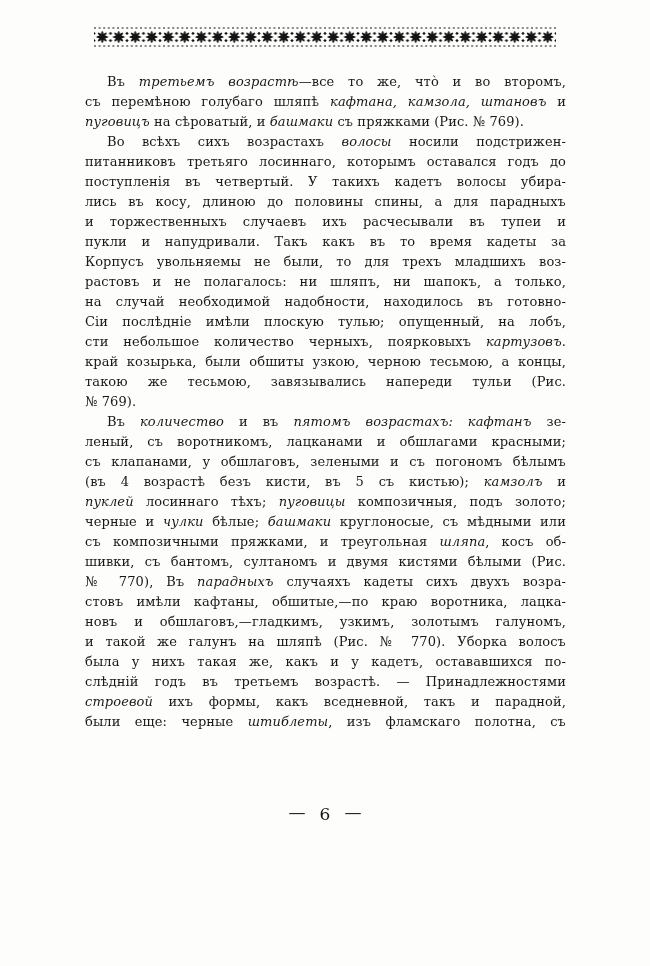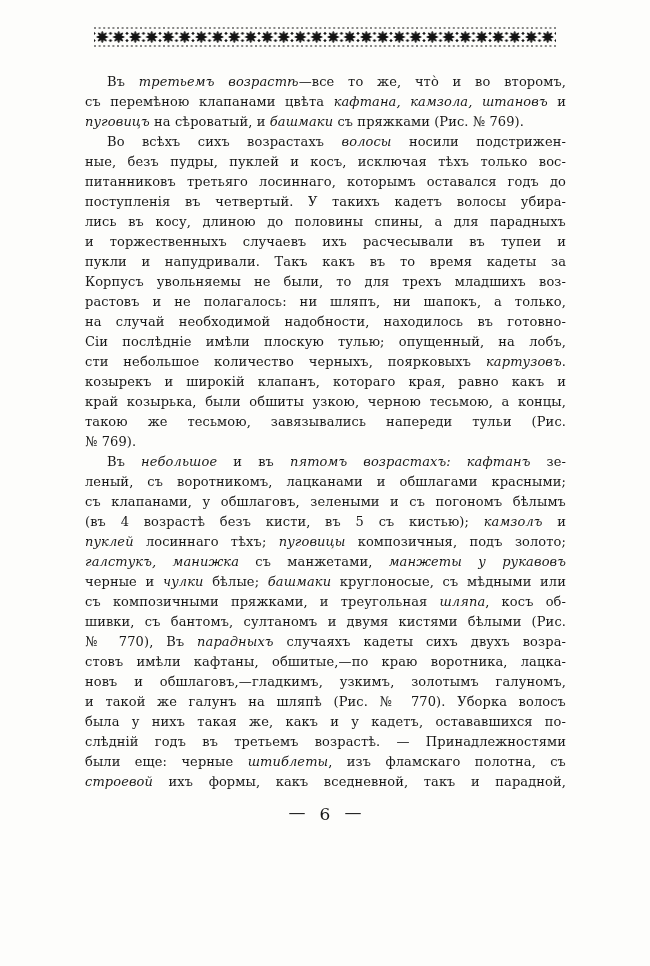--- a/index.html
+++ b/index.html
@@ -81,59 +81,56 @@
       </defs>
       <line x1="0" y1="1" x2="462" y2="1" stroke="#141414" stroke-width="1.1" stroke-dasharray="2 2.6"></line>
       <rect x="0" y="2.5" width="462" height="15" fill="url(#rosette)"></rect>
       <line x1="0" y1="19" x2="462" y2="19" stroke="#141414" stroke-width="1.1" stroke-dasharray="2 2.6"></line>
     </svg>
   </div>
 
   <div class="text-block">
       <div class="para">
         <div class="line first"><span>Въ </span><span class="it">третьемъ возрастѣ</span><span>—все то же, чтò и во второмъ,</span></div>
-        <div class="line"><span>съ перемѣною клапанами цвѣта </span><span class="it">кафтана, камзола, штановъ</span><span> и</span></div>
+        <div class="line"><span>съ перемѣною голубаго шляпѣ </span><span class="it">кафтана, камзола, штановъ</span><span> и</span></div>
         <div class="line nj"><span class="it">пуговицъ</span><span> на сѣроватый, и </span><span class="it">башмаки</span><span> съ пряжками (Рис. № 769).</span></div>
       </div>
       <div class="para">
         <div class="line first"><span>Во всѣхъ сихъ возрастахъ </span><span class="it">волосы</span><span> носили подстрижен-</span></div>
-        <div class="line"><span>ные, безъ пудры, пуклей и косъ, исключая тѣхъ только вос-</span></div>
         <div class="line"><span>питанниковъ третьяго лосиннаго, которымъ оставался годъ до</span></div>
         <div class="line"><span>поступленія въ четвертый. У такихъ кадетъ волосы убира-</span></div>
         <div class="line"><span>лись въ косу, длиною до половины спины, а для парадныхъ</span></div>
         <div class="line"><span>и торжественныхъ случаевъ ихъ расчесывали въ тупеи и</span></div>
         <div class="line"><span>пукли и напудривали. Такъ какъ въ то время кадеты за</span></div>
         <div class="line"><span>Корпусъ увольняемы не были, то для трехъ младшихъ воз-</span></div>
         <div class="line"><span>растовъ и не полагалось: ни шляпъ, ни шапокъ, а только,</span></div>
         <div class="line"><span>на случай необходимой надобности, находилось въ готовно-</span></div>
         <div class="line"><span>Сіи послѣдніе имѣли плоскую тулью; опущенный, на лобъ,</span></div>
         <div class="line"><span>сти небольшое количество черныхъ, поярковыхъ </span><span class="it">картузовъ</span><span>.</span></div>
-        <div class="line"><span>козырекъ и широкій клапанъ, котораго края, равно какъ и</span></div>
         <div class="line"><span>край козырька, были обшиты узкою, черною тесьмою, а концы,</span></div>
         <div class="line"><span>такою же тесьмою, завязывались напереди тульи (Рис.</span></div>
         <div class="line nj"><span>№ 769).</span></div>
       </div>
       <div class="para">
-        <div class="line first"><span>Въ </span><span class="it">небольшое</span><span> и въ </span><span class="it">пятомъ возрастахъ: кафтанъ</span><span> зе-</span></div>
+        <div class="line first"><span>Въ </span><span class="it">количество</span><span> и въ </span><span class="it">пятомъ возрастахъ: кафтанъ</span><span> зе-</span></div>
         <div class="line"><span>леный, съ воротникомъ, лацканами и обшлагами красными;</span></div>
         <div class="line"><span>съ клапанами, у обшлаговъ, зелеными и съ погономъ бѣлымъ</span></div>
         <div class="line"><span>(въ 4 возрастѣ безъ кисти, въ 5 съ кистью); </span><span class="it">камзолъ</span><span> и</span></div>
         <div class="line"><span class="it">пуклей</span><span> лосиннаго тѣхъ; </span><span class="it">пуговицы</span><span> композичныя, подъ золото;</span></div>
-        <div class="line"><span class="it">галстукъ, манижка</span><span> съ манжетами, </span><span class="it">манжеты у рукавовъ</span></div>
         <div class="line"><span>черные и </span><span class="it">чулки</span><span> бѣлые; </span><span class="it">башмаки</span><span> круглоносые, съ мѣдными или</span></div>
         <div class="line"><span>съ композичными пряжками, и треугольная </span><span class="it">шляпа</span><span>, косъ об-</span></div>
         <div class="line"><span>шивки, съ бантомъ, султаномъ и двумя кистями бѣлыми (Рис.</span></div>
         <div class="line"><span>№ 770), Въ </span><span class="it">парадныхъ</span><span> случаяхъ кадеты сихъ двухъ возра-</span></div>
         <div class="line"><span>стовъ имѣли кафтаны, обшитые,—по краю воротника, лацка-</span></div>
         <div class="line"><span>новъ и обшлаговъ,—гладкимъ, узкимъ, золотымъ галуномъ,</span></div>
         <div class="line"><span>и такой же галунъ на шляпѣ (Рис. № 770). Уборка волосъ</span></div>
         <div class="line"><span>была у нихъ такая же, какъ и у кадетъ, остававшихся по-</span></div>
         <div class="line"><span>слѣдній годъ въ третьемъ возрастѣ. — Принадлежностями</span></div>
+        <div class="line"><span class="it">строевой</span><span> ихъ формы, какъ вседневной, такъ и парадной,</span></div>
         <div class="line"><span>были еще: черные </span><span class="it">штиблеты</span><span>, изъ фламскаго полотна, съ</span></div>
-        <div class="line"><span class="it">строевой</span><span> ихъ формы, какъ вседневной, такъ и парадной,</span></div>
       </div>
     </div>
 
   <div class="footer">
     <span class="dash">—</span><span>6</span><span class="dash">—</span>
   </div>
 
 </div>
 
 </body></html>

